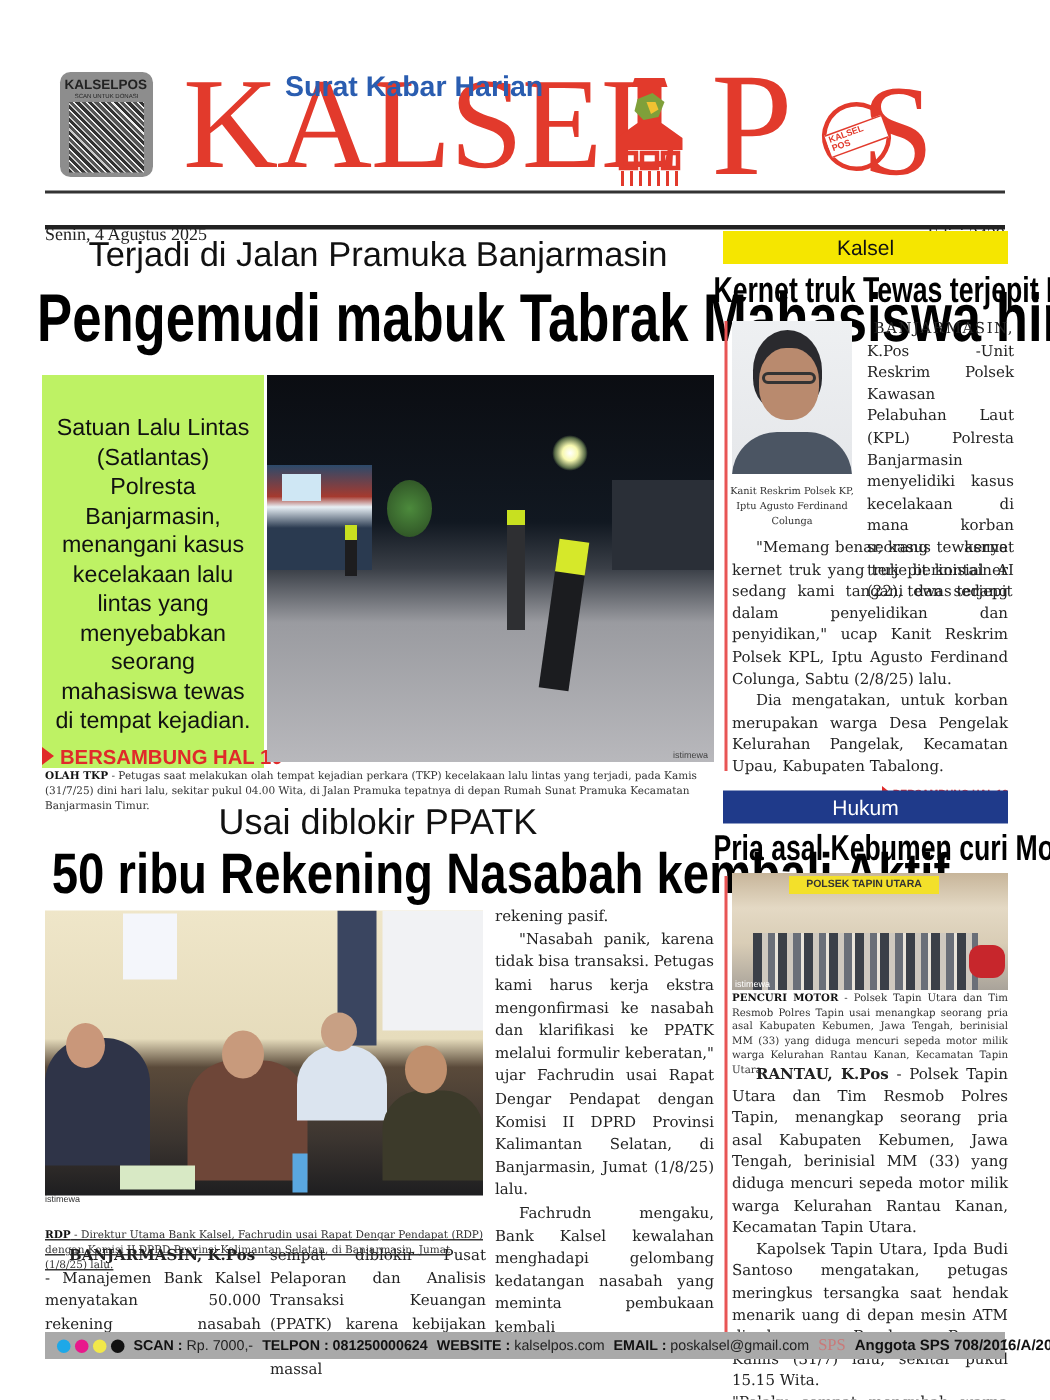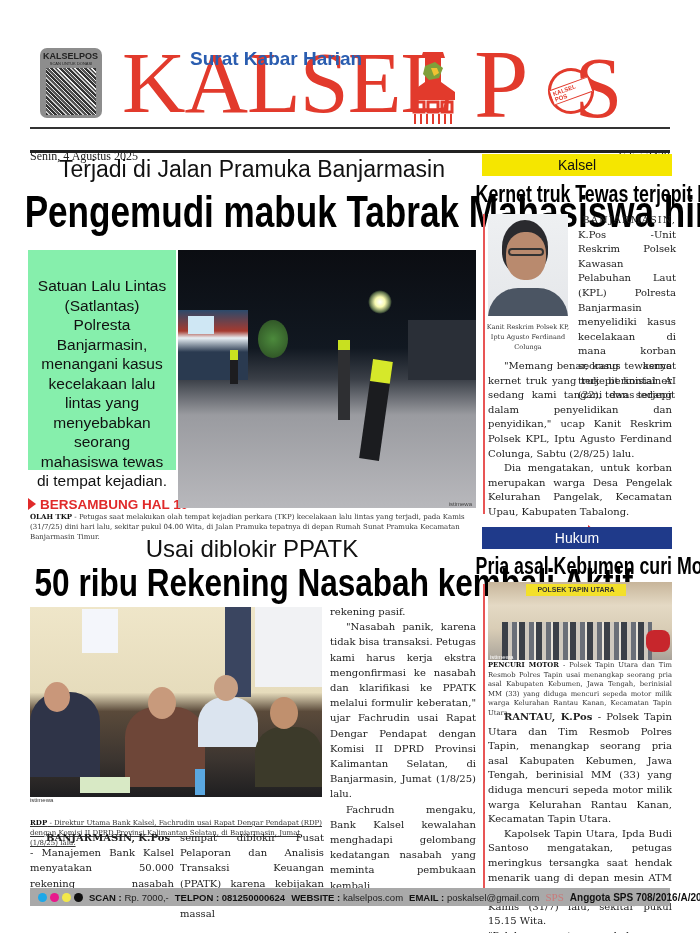--- a/index.html
+++ b/index.html
@@ -18,21 +18,21 @@
 .icon-house{left:405px;top:50px;width:56px;height:74px}
 .stamp{left:548px;top:68px;width:46px;height:46px;border:3px solid #e23a2c;border-radius:50%;transform:rotate(-20deg);display:flex;align-items:center;justify-content:center}
 .stamp span{font-family:"Liberation Sans",sans-serif;font-size:6px;font-weight:bold;color:#e23a2c;border-top:1px solid #e23a2c;border-bottom:1px solid #e23a2c;padding:1px 2px;background:#fff}
 .rule1{left:30px;top:127px;width:640px;height:2px;background:#333}
 .dateline{left:30px;top:147px;width:640px;height:18px;display:flex;justify-content:space-between;align-items:center;font-family:"Liberation Serif",serif;font-size:12px}
 .dateline .mid{font-weight:bold;font-size:14px;letter-spacing:3.5px;color:#111}
 .rule2{left:30px;top:150px;width:640px;height:3px;background:#222}
 
 .kicker{font-family:"Liberation Sans",sans-serif;text-align:center;color:#111}
 .hl{font-family:"Liberation Sans",sans-serif;font-weight:bold;text-align:center;color:#000;transform:scaleX(0.78);transform-origin:center;white-space:nowrap}
-.box{left:28px;top:250px;width:148px;height:220px;background:#86efac;font-family:"Liberation Sans",sans-serif;font-size:15.5px;text-align:center;line-height:19.5px;padding-top:26px;color:#111}
+.box{left:28px;top:250px;width:148px;height:262px;background:#bef264;font-family:"Liberation Sans",sans-serif;font-size:15.5px;text-align:center;line-height:19.5px;padding-top:26px;color:#111}
 .cont{color:#e02a2a;font-family:"Liberation Sans",sans-serif;font-weight:bold;white-space:nowrap}
 .cont .tri{display:inline-block;width:0;height:0;border-top:6px solid transparent;border-bottom:6px solid transparent;border-left:8px solid #e02a2a;margin-right:4px;vertical-align:-1px}
 .cont.sm{font-size:7px}
 .cont.sm .tri{border-top-width:4px;border-bottom-width:4px;border-left-width:5px;margin-right:2px}
 .photo{overflow:hidden}
 .cap{font-size:7px;line-height:10px;color:#333}
 .cap b{color:#111}
 .body{font-size:10px;line-height:15.2px;text-align:justify;color:#222}
 .body p{text-indent:16px}
 

